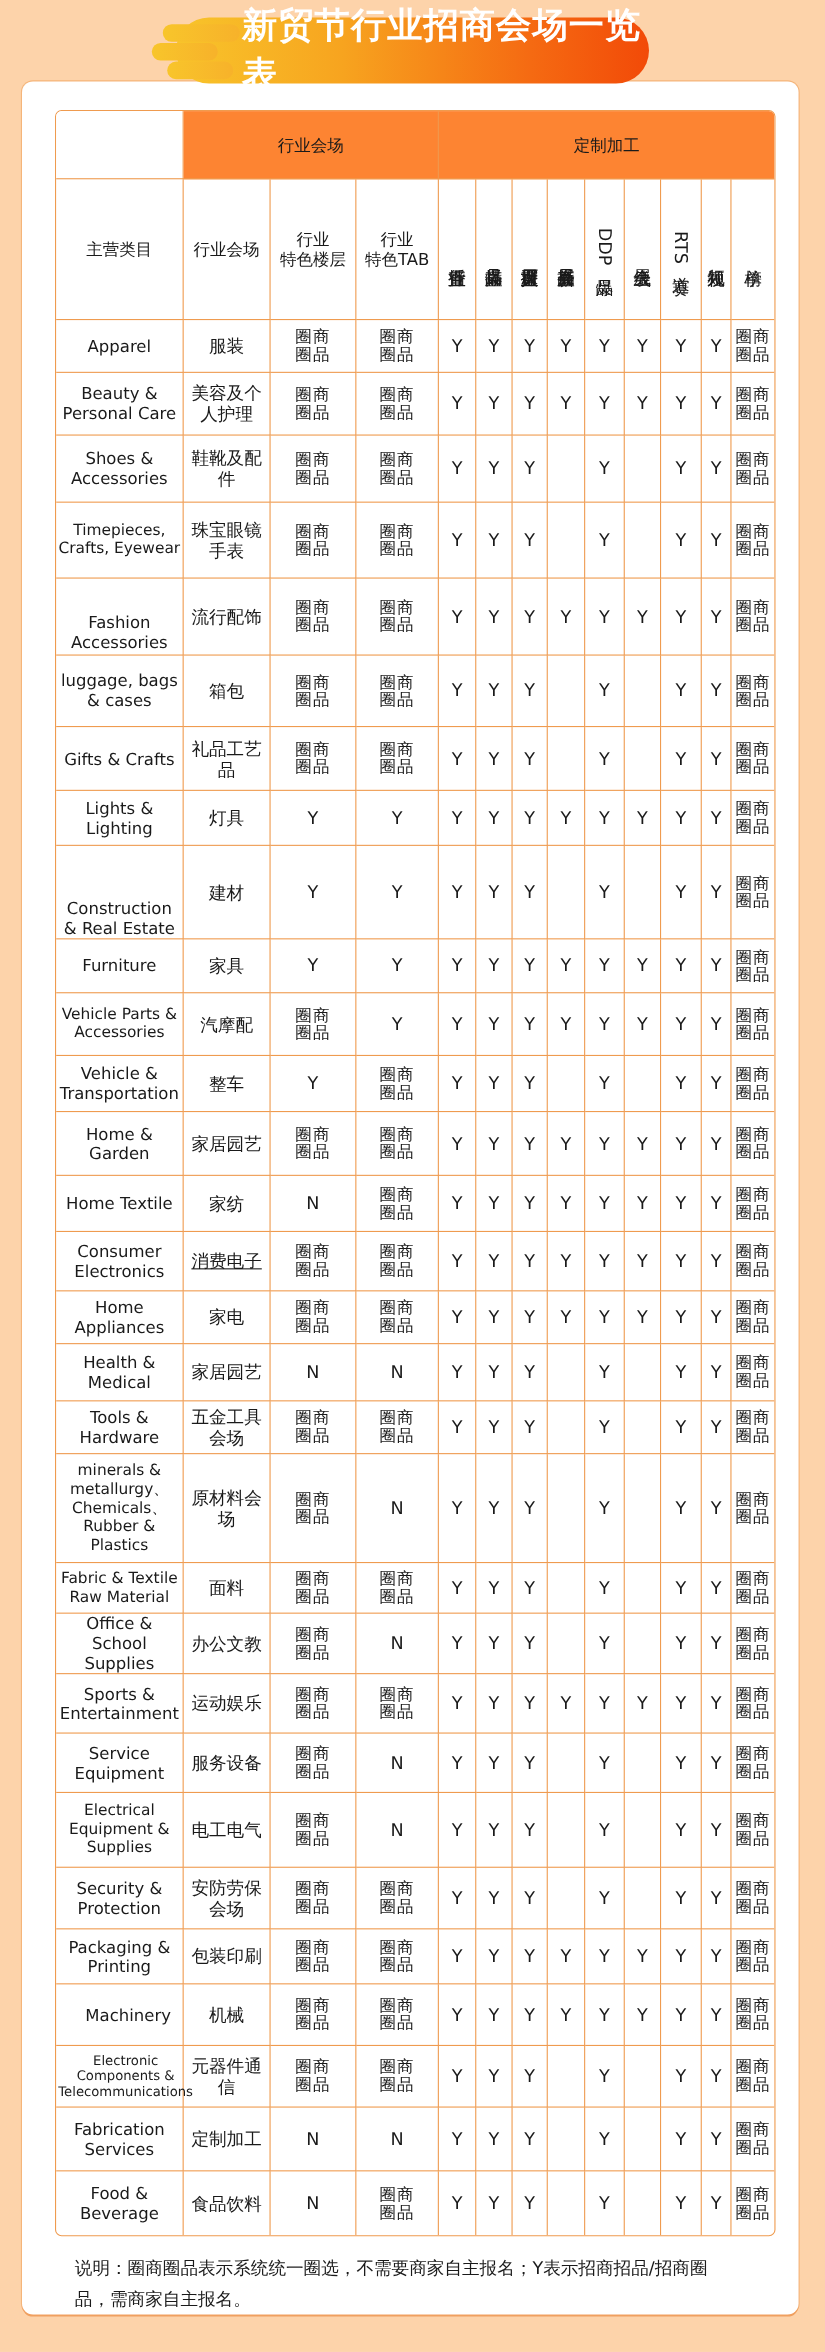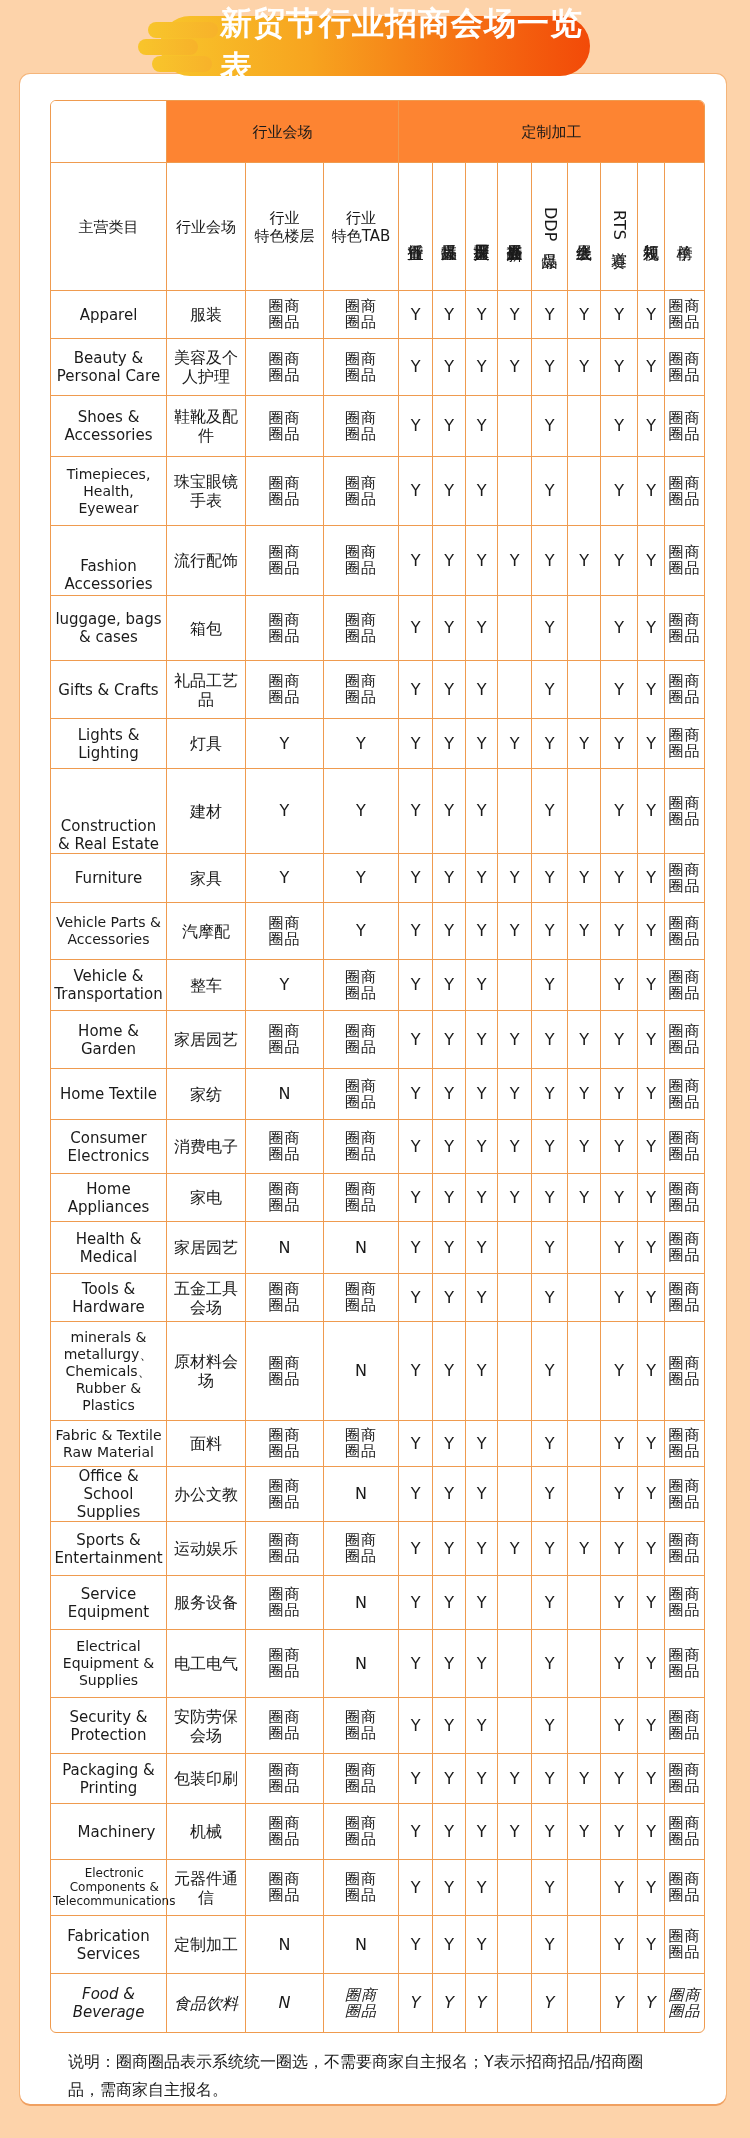--- a/index.html
+++ b/index.html
@@ -160,21 +160,21 @@
         <td><span class="yn">Y</span></td>
         <td><span class="yn">Y</span></td>
         <td><span class="yn"></span></td>
         <td><span class="yn">Y</span></td>
         <td><span class="yn"></span></td>
         <td><span class="yn">Y</span></td>
         <td><span class="yn">Y</span></td>
         <td><span class="qs">圈商圈品</span></td>
       </tr>
       <tr style="height: 69px;">
-        <td><span class="en" style="font-size: 14px; line-height: 17px; display: inline-block; padding: 0px 2px;">Timepieces, Health, Eyewear</span></td>
+        <td><span class="en" style="font-size: 14px; line-height: 17px; display: inline-block; padding: 0px 2px;">Timepieces, Crafts, Eyewear</span></td>
         <td><span class="zh" style="display: inline-block; width: 64px;">珠宝眼镜手表</span></td>
         <td><span class="qs">圈商圈品</span></td>
         <td><span class="qs">圈商圈品</span></td>
         <td><span class="yn">Y</span></td>
         <td><span class="yn">Y</span></td>
         <td><span class="yn">Y</span></td>
         <td><span class="yn"></span></td>
         <td><span class="yn">Y</span></td>
         <td><span class="yn"></span></td>
         <td><span class="yn">Y</span></td>
@@ -326,21 +326,21 @@
         <td><span class="yn">Y</span></td>
         <td><span class="yn">Y</span></td>
         <td><span class="yn">Y</span></td>
         <td><span class="yn">Y</span></td>
         <td><span class="yn">Y</span></td>
         <td><span class="yn">Y</span></td>
         <td><span class="qs">圈商圈品</span></td>
       </tr>
       <tr style="height: 54px;">
         <td><span class="en" style="display: inline-block; padding: 0px 2px;">Consumer Electronics</span></td>
-        <td><span class="zh" style="display: inline-block; width: auto;">消费电子</span></td>
+        <td><span class="zh" style="display: inline-block; width: auto; text-decoration: underline;">消费电子</span></td>
         <td><span class="qs">圈商圈品</span></td>
         <td><span class="qs">圈商圈品</span></td>
         <td><span class="yn">Y</span></td>
         <td><span class="yn">Y</span></td>
         <td><span class="yn">Y</span></td>
         <td><span class="yn">Y</span></td>
         <td><span class="yn">Y</span></td>
         <td><span class="yn">Y</span></td>
         <td><span class="yn">Y</span></td>
         <td><span class="yn">Y</span></td>
@@ -549,21 +549,21 @@
         <td><span class="yn">Y</span></td>
         <td><span class="yn">Y</span></td>
         <td><span class="yn">Y</span></td>
         <td><span class="yn"></span></td>
         <td><span class="yn">Y</span></td>
         <td><span class="yn"></span></td>
         <td><span class="yn">Y</span></td>
         <td><span class="yn">Y</span></td>
         <td><span class="qs">圈商圈品</span></td>
       </tr>
-      <tr style="height: 58px; font-style: italic;">
+      <tr style="height: 58px;">
         <td><span class="en" style="display: inline-block; padding: 0px 2px;">Food &amp; Beverage</span></td>
         <td><span class="zh" style="display: inline-block; width: auto;">食品饮料</span></td>
         <td><span class="yn">N</span></td>
         <td><span class="qs">圈商圈品</span></td>
         <td><span class="yn">Y</span></td>
         <td><span class="yn">Y</span></td>
         <td><span class="yn">Y</span></td>
         <td><span class="yn"></span></td>
         <td><span class="yn">Y</span></td>
         <td><span class="yn"></span></td>

